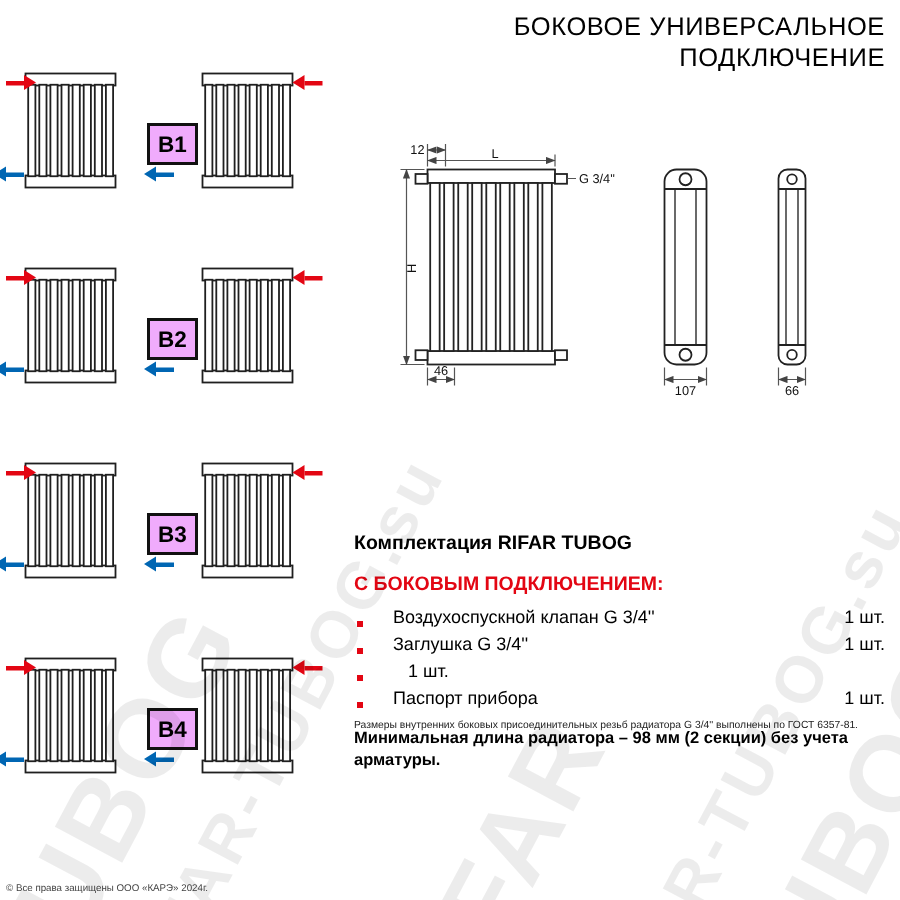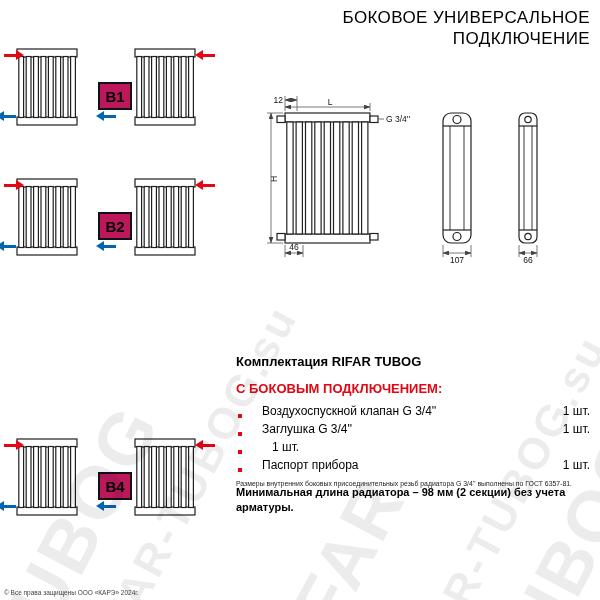--- a/index.html
+++ b/index.html
@@ -19,21 +19,21 @@
   .title{position:absolute;top:7px;right:10px;text-align:right;font-weight:normal;
          font-size:17px;line-height:1.25;letter-spacing:.4px;z-index:2;}
 
   
   .scheme{position:absolute;left:4px;width:226px;height:85px;z-index:2;}
   .s1{top:45px}.s2{top:175px}.s3{top:305px}.s4{top:435px}
   .rad{position:absolute;top:2px;width:62px;height:80px;}
   .rad-l{left:12px}.rad-r{left:130px}
   .scheme-label{position:absolute;left:94px;top:37px;width:30px;height:24px;
         border:2px solid #111;display:flex;align-items:center;justify-content:center;
-        font-weight:bold;font-size:15px;background:#be185d;}
+        font-weight:bold;font-size:15px;background:#f0abfc;}
   .arrow{position:absolute;width:12px;height:3px;background:currentColor;}
   .arrow.right::after{content:"";position:absolute;left:12px;top:-4px;
         border:5.5px solid transparent;border-right:0;border-left:8px solid currentColor;}
   .arrow.left::after{content:"";position:absolute;right:12px;top:-4px;
         border:5.5px solid transparent;border-left:0;border-right:8px solid currentColor;}
   .red{color:#e30613}.blue{color:#0066b3}
   .a-tl{left:0;top:9px}.a-bl{left:0;top:70px}.a-tr{left:199px;top:9px}.a-bm{left:100px;top:70px}
 
   
   .drawing{position:absolute;left:240px;top:93px;z-index:2;}
@@ -115,20 +115,33 @@
     <svg class="rad rad-r">
         <use href="#radsym"></use>
       </svg>
     <div class="arrow right red a-tl"></div>
     <div class="arrow left blue a-bl"></div>
     <div class="arrow left red a-tr"></div>
     <div class="arrow left blue a-bm"></div>
     <div class="scheme-label">В2</div>
   </div>
 
+  <div class="scheme s3">
+    <svg class="rad rad-l">
+        <use href="#radsym"></use>
+      </svg>
+    <svg class="rad rad-r">
+        <use href="#radsym"></use>
+      </svg>
+    <div class="arrow right red a-tl"></div>
+    <div class="arrow left blue a-bl"></div>
+    <div class="arrow left red a-tr"></div>
+    <div class="arrow left blue a-bm"></div>
+    <div class="scheme-label">В3</div>
+  </div>
 
   <div class="scheme s4">
     <svg class="rad rad-l">
         <use href="#radsym"></use>
       </svg>
     <svg class="rad rad-r">
         <use href="#radsym"></use>
       </svg>
     <div class="arrow right red a-tl"></div>
     <div class="arrow left blue a-bl"></div>

